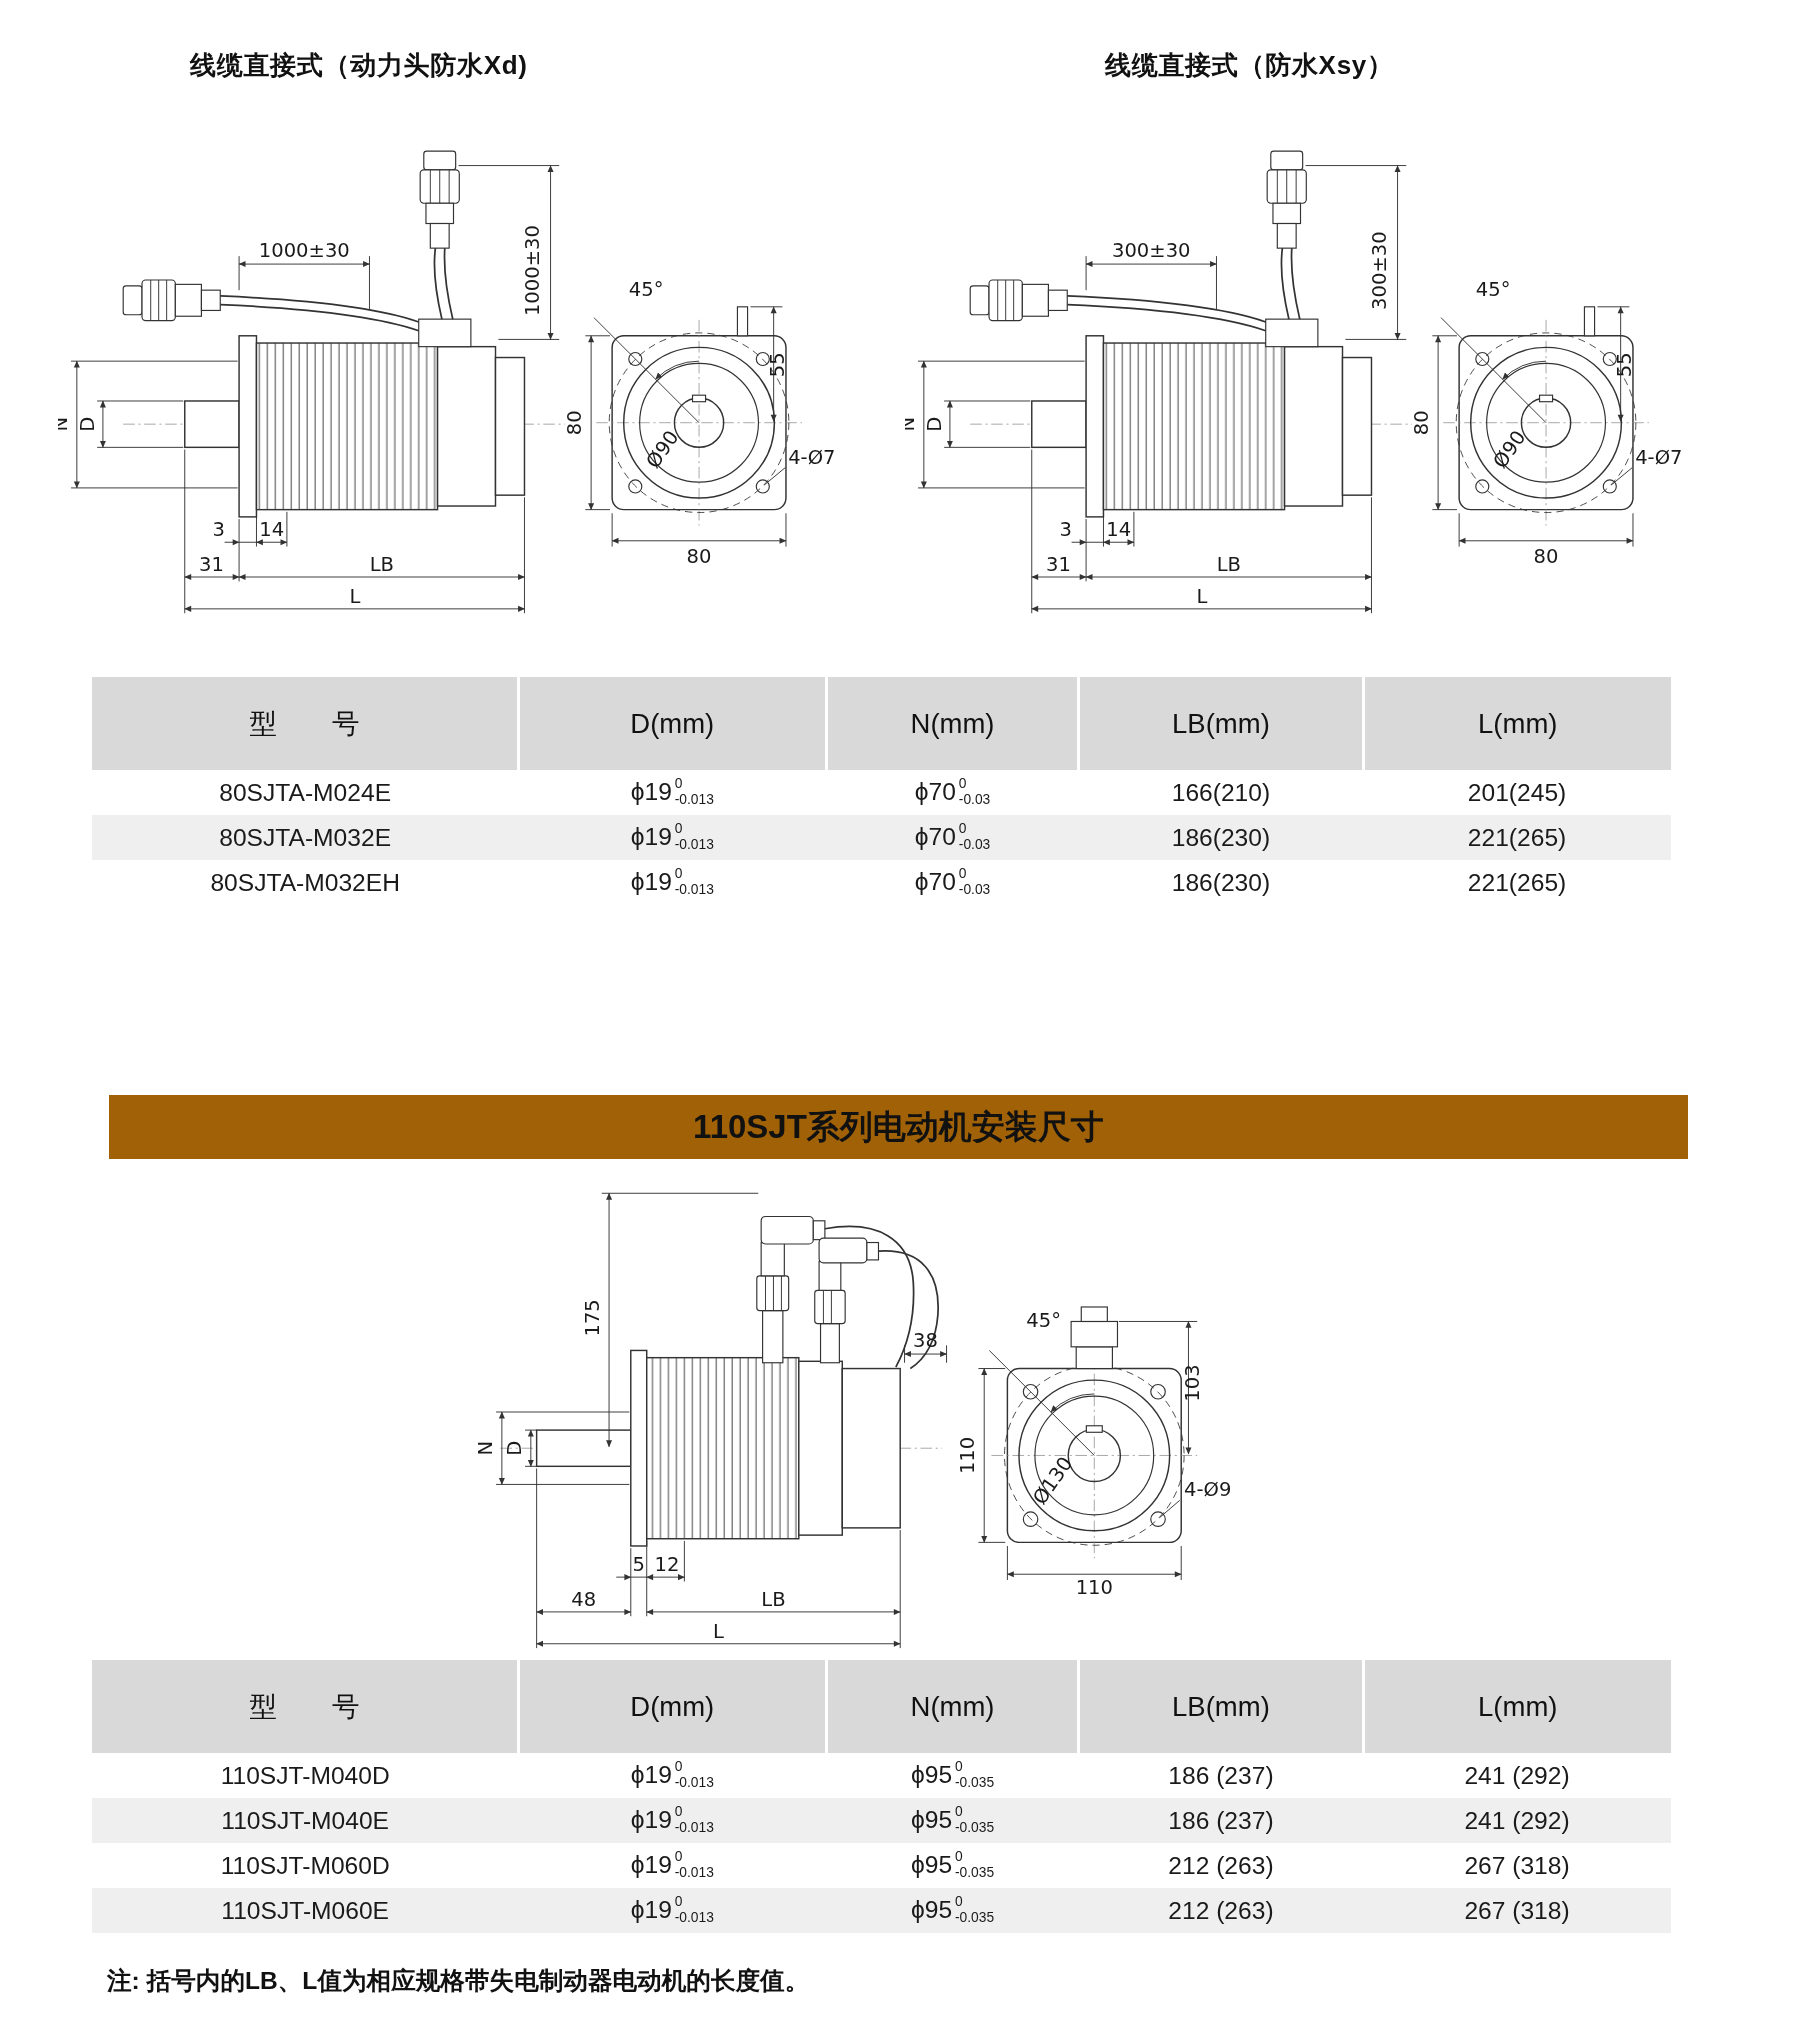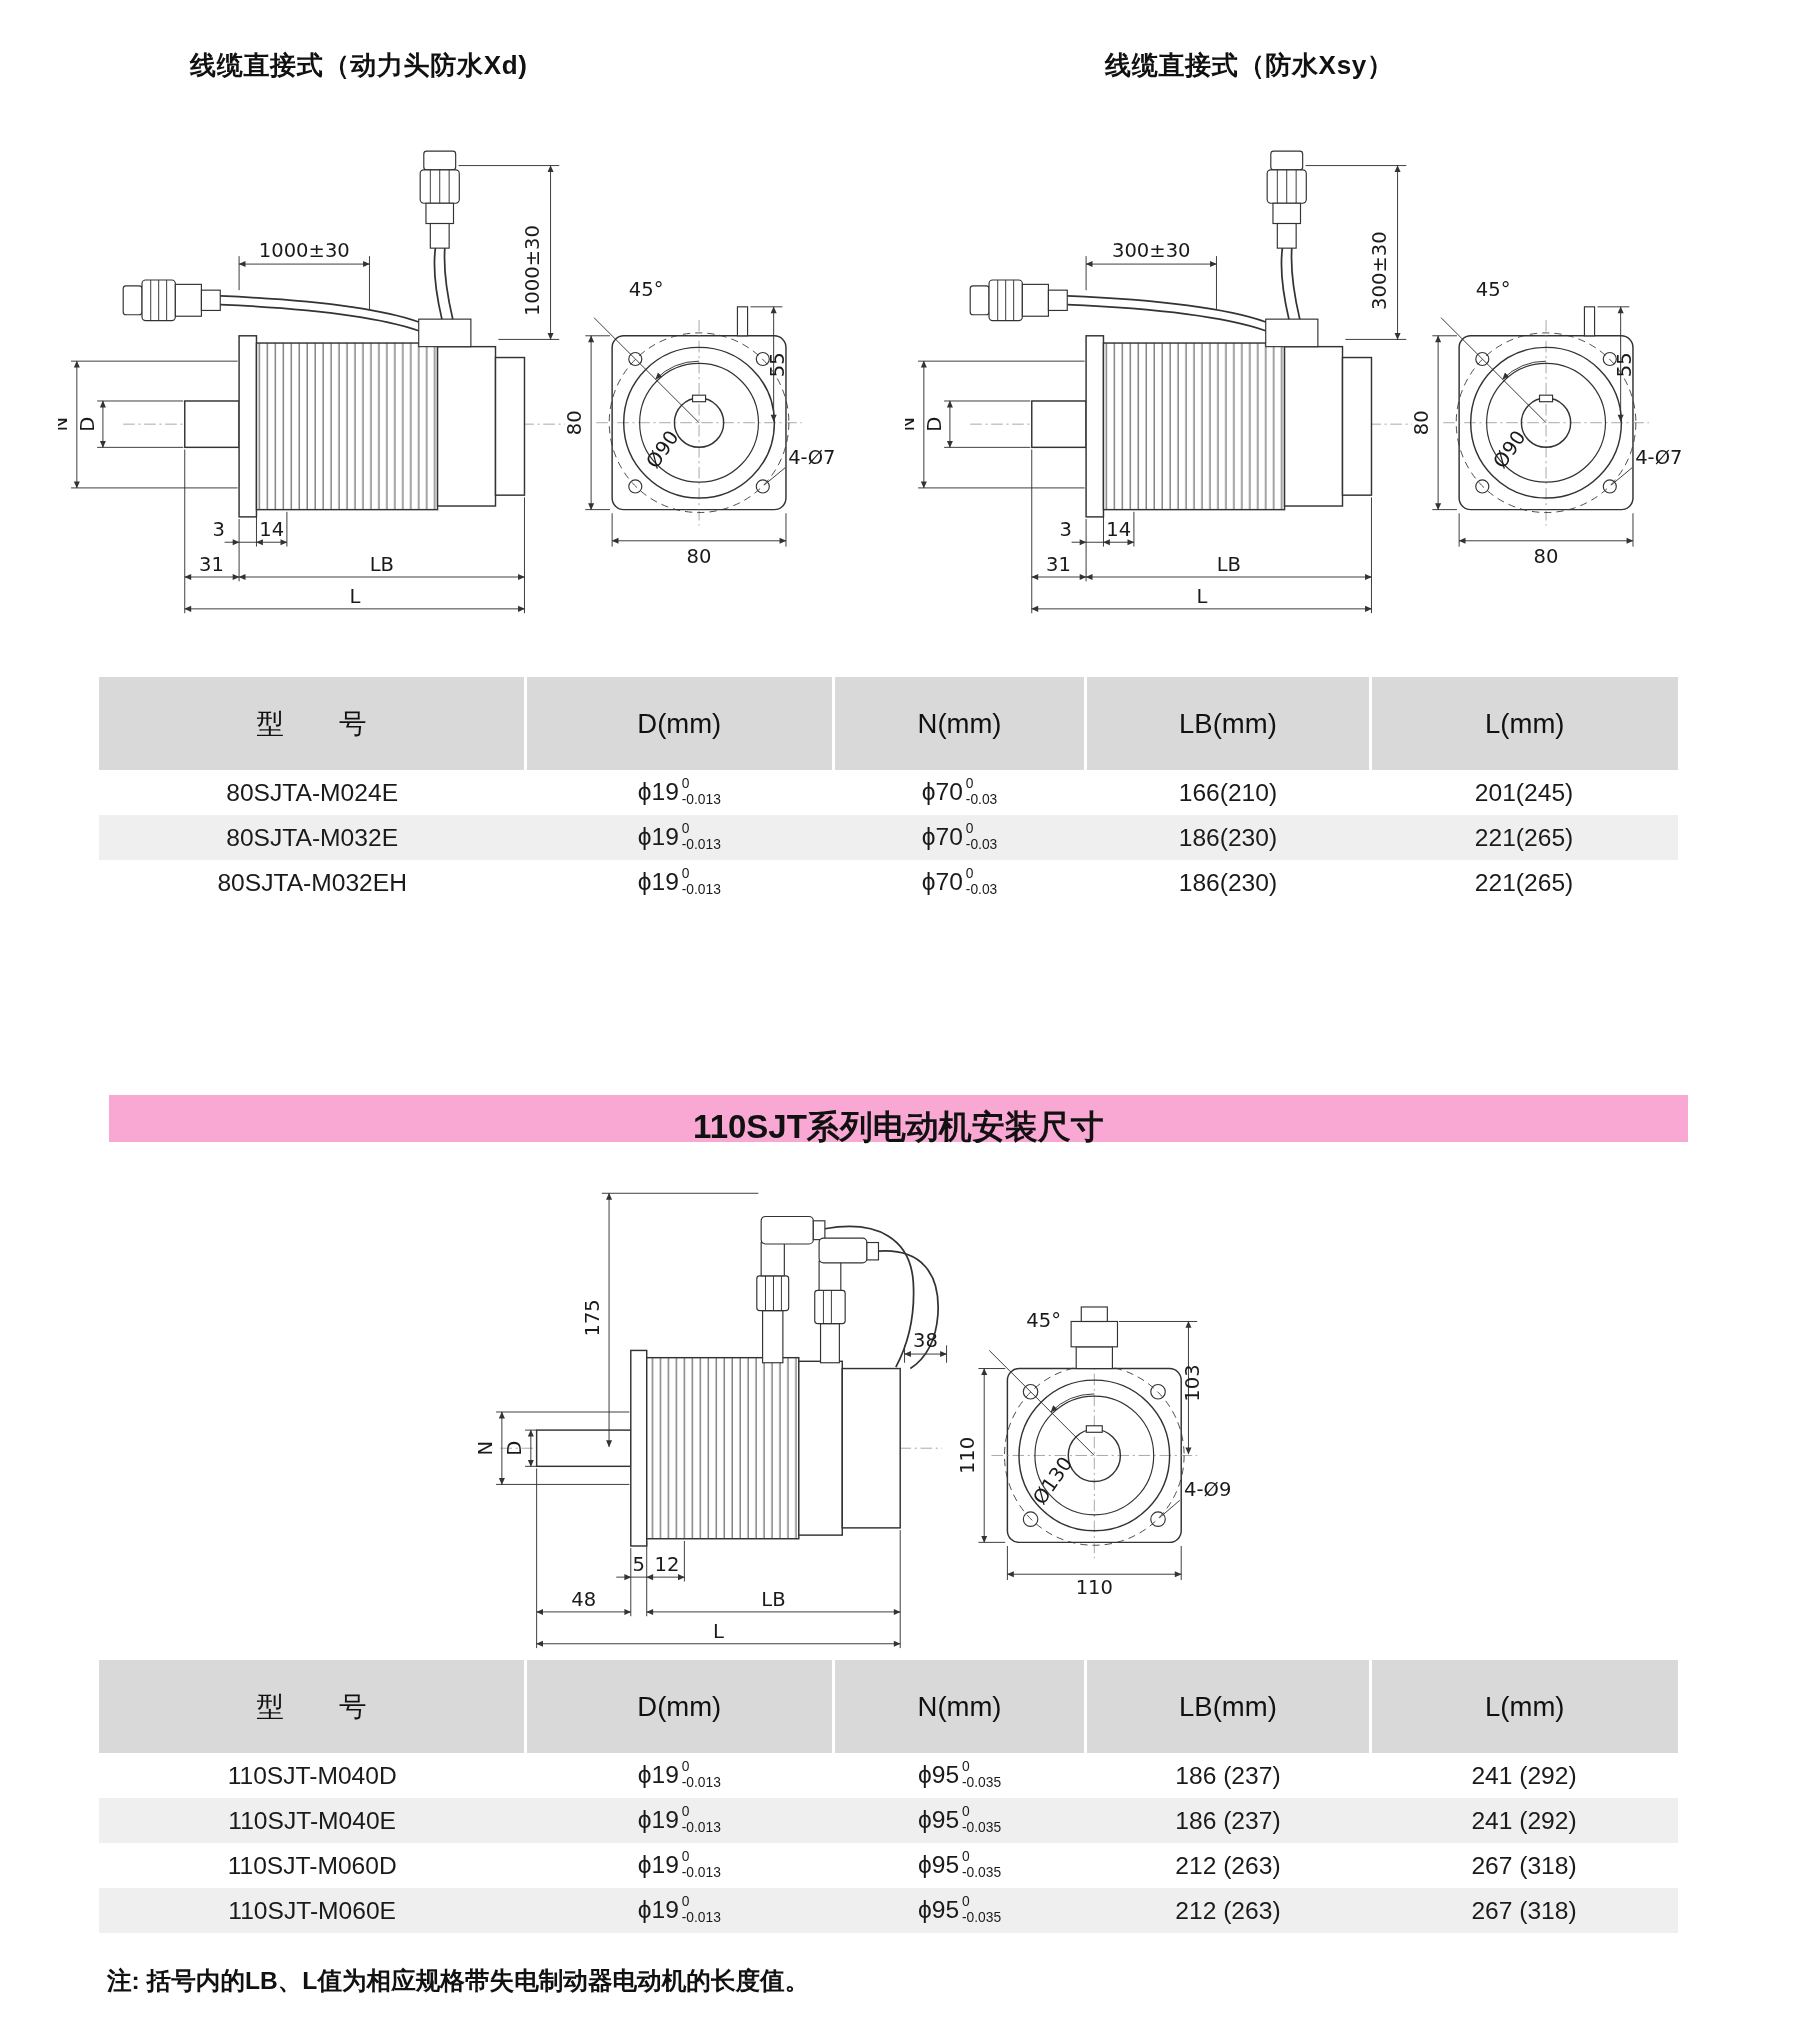--- a/index.html
+++ b/index.html
@@ -21,34 +21,34 @@
 
   svg text { font-family: "DejaVu Sans", "Liberation Sans", sans-serif; font-size: 27px; fill: #1a1a1a; }
   .ol   { fill: #ffffff; stroke: #333; stroke-width: 2; }
   .ol2  { fill: #ffffff; stroke: #333; stroke-width: 1.6; }
   .dim  { stroke: #333; stroke-width: 1.3; fill: none; }
   .dima { marker-start: url(#arr); marker-end: url(#arr); }
   .ctr  { stroke: #888; stroke-width: 1; stroke-dasharray: 16 5 3 5; fill: none; }
   .dash { stroke: #333; stroke-width: 1.2; stroke-dasharray: 10 7; fill: none; }
   .cable{ stroke: #333; stroke-width: 2.4; fill: none; }
 
-  table.spec-table { position: absolute; left: 99px; width: 1579px; border-collapse: collapse; table-layout: fixed; }
+  table.spec-table { position: absolute; left: 92px; width: 1579px; border-collapse: collapse; table-layout: fixed; }
   #table80  { top: 677px; }
   #table110 { top: 1660px; }
   .spec-table th { background: #d9d9d9; height: 93px; font-size: 27.5px; font-weight: 400; text-align: center; color:#111; }
   .spec-table th:not(:first-child) { border-left: 3.6px solid #ffffff; }
   .spec-table td { height: 45px; font-size: 24.6px; text-align: center; }
   .spec-table tbody tr:nth-child(even) { background: #efefef; }
 
   .dim-val { display: inline-flex; align-items: center; justify-content: center; }
   .tol { display: flex; flex-direction: column; align-items: flex-start; font-size: 13.8px; line-height: 1.15; margin-left: 2.9px; margin-top: -1.4px; }
 
   .section-band {
-    position: absolute; left: 109px; top: 1095px; width: 1579px; height: 47px;
-    background: #f9a8d4; text-align: center; line-height: 64px;
+    position: absolute; left: 109px; top: 1095px; width: 1579px; height: 64px;
+    background: #a16207; text-align: center; line-height: 64px;
     font-size: 33px; font-weight: 700; color: #111;
   }
   .note { position: absolute; left: 107px; top: 1964px; font-size: 24.6px; font-weight: 600; color:#111; }
 </style>
 </head>
 <body>
 
 <svg width="0" height="0" style="position:absolute" aria-hidden="true">
   <defs>
     <pattern id="fins" width="11" height="12" patternUnits="userSpaceOnUse">

